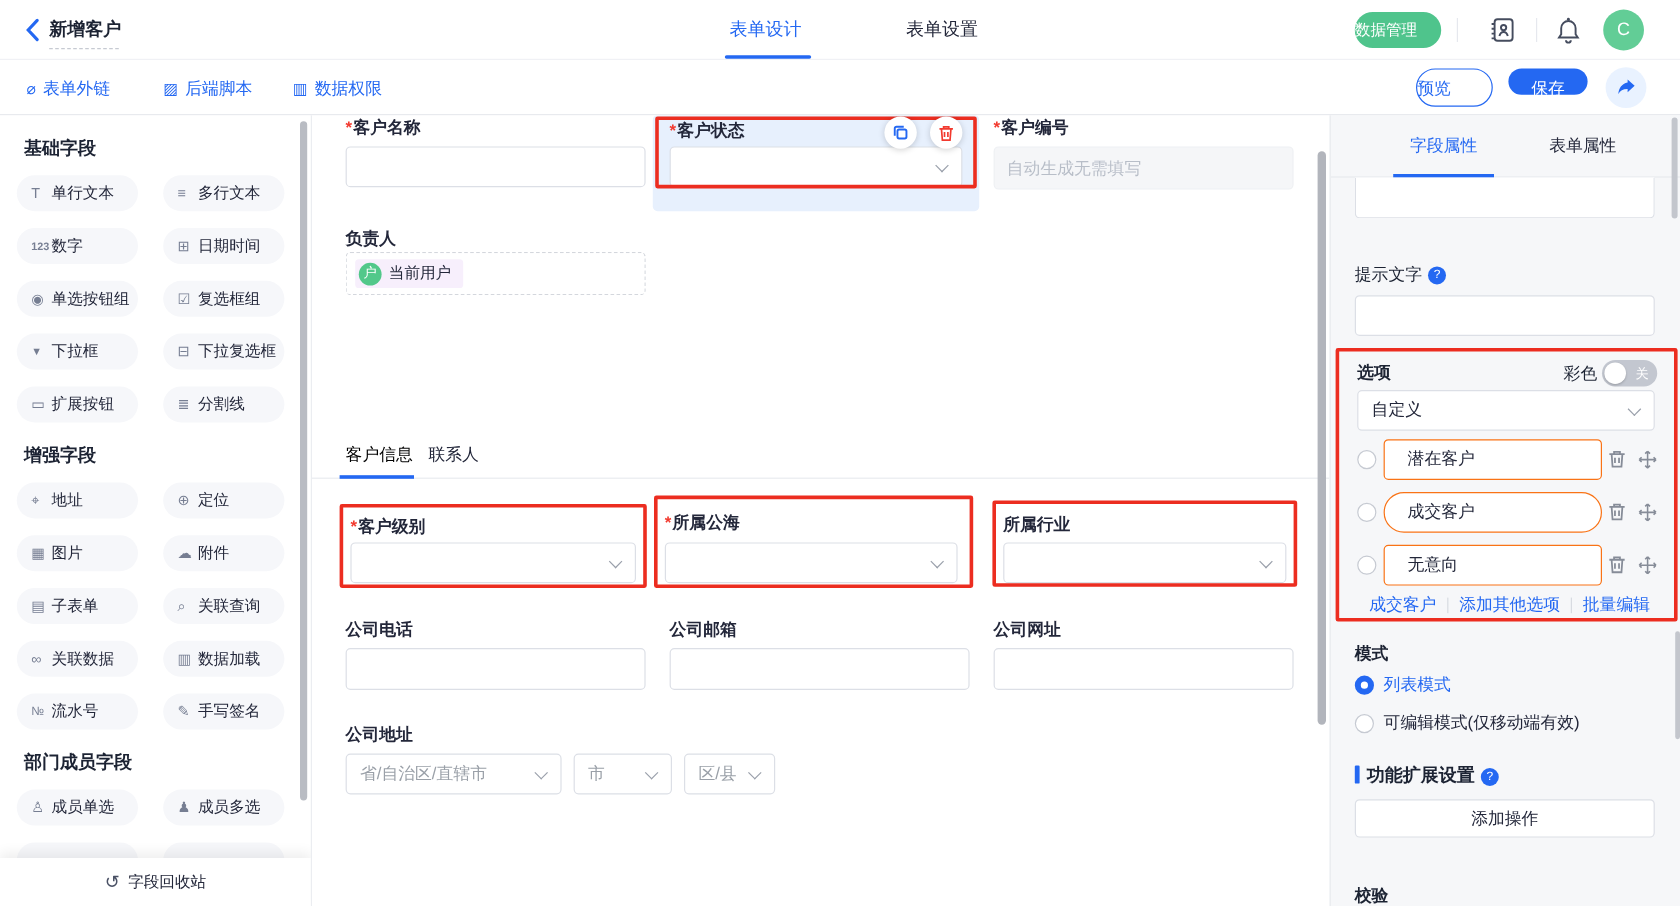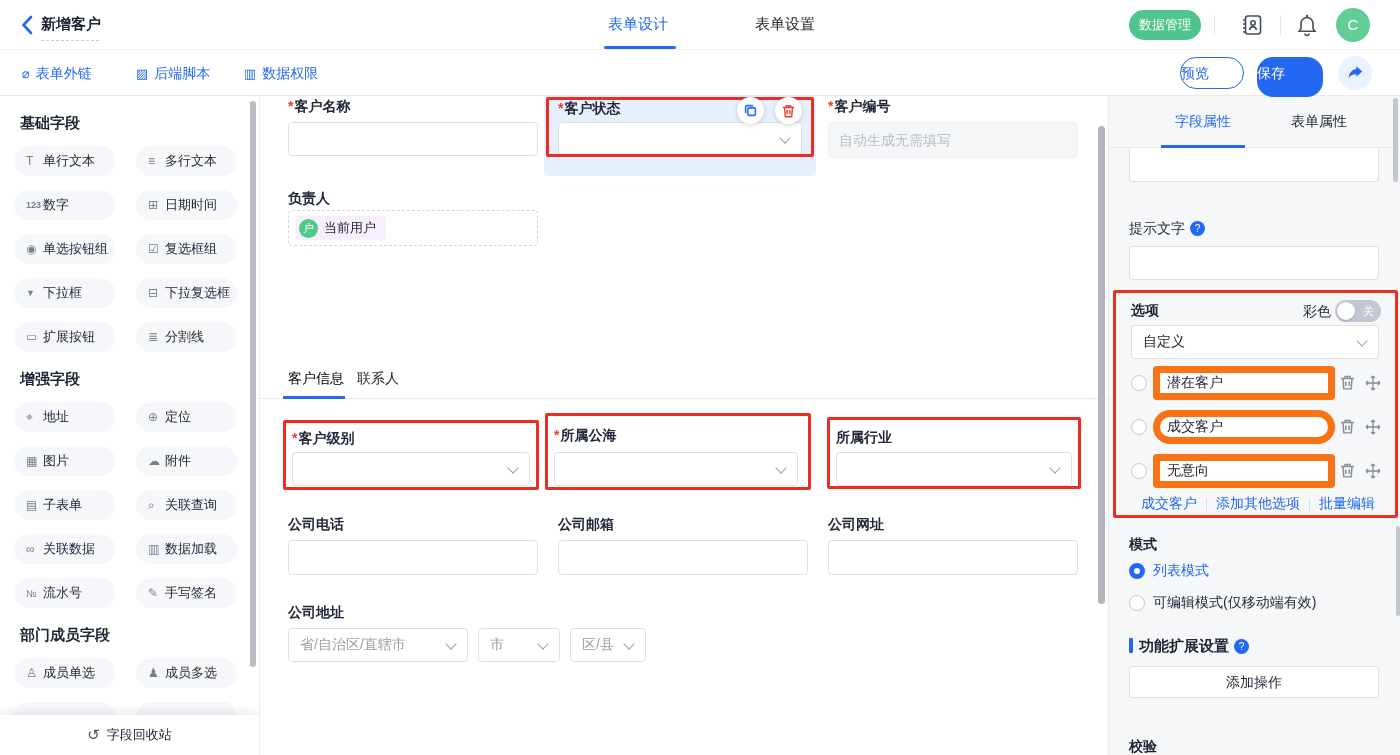--- a/index.html
+++ b/index.html
@@ -7,33 +7,33 @@
   font-family:"Liberation Sans","DejaVu Sans",sans-serif;color:#23273a;font-size:14px}
 
 #hdr{position:absolute;left:0;top:0;width:1400px;height:50px;background:#fff;border-bottom:1px solid #f0f1f5;z-index:20}
 #back{position:absolute;left:20px;top:15px;width:14px;height:20px;cursor:pointer}
 #ttl{position:absolute;left:41px;top:15px;font-size:15px;font-weight:bold;color:#1c2333}
 #ttl-dash{position:absolute;left:41px;top:40px;width:58px;border-bottom:1px dashed #c6cad2}
 .htab{position:absolute;top:15px;font-size:15px;color:#23273a;cursor:pointer}
 .htab.on{color:#2468f2}
 #htab-under{position:absolute;left:604px;top:46px;width:72px;height:3px;background:#2468f2;border-radius:2px}
 #dmg{position:absolute;left:1129px;top:10px;width:72px;height:30px;background:#4fc48c;color:#fff;
-  border-radius:15px;font-size:13px;text-align:center;line-height:30px;cursor:pointer}
+  border-radius:15px;font-size:13px;text-align:left;line-height:30px;cursor:pointer}
 .hsep{position:absolute;top:15px;width:1px;height:20px;background:#e6e8ee}
 .hicon{position:absolute;top:13px;cursor:pointer;color:#454c5e}
 #avatar{position:absolute;left:1336px;top:8px;width:34px;height:34px;border-radius:50%;background:#62cd96;
   color:#fff;text-align:center;line-height:34px;font-size:15px;cursor:pointer}
 
 #tbar{position:absolute;left:0;top:50px;width:1400px;height:46px;background:#fff;border-bottom:1px solid #e8eaee;z-index:19}
 .tlink{position:absolute;top:0;height:46px;line-height:46px;color:#2468f2;cursor:pointer;font-size:14px}
 .tlink .tg{display:inline-block;margin-right:6px;font-size:13px}
 #btn-prev{position:absolute;left:1180px;top:7px;width:64px;height:32px;border:1px solid #2468f2;color:#2468f2;
   background:#fff;border-radius:16px;text-align:left;line-height:30px;cursor:pointer}
-#btn-save{position:absolute;left:1257px;top:7px;width:66px;height:40px;background:#2468f2;color:#fff;
-  border-radius:16px;text-align:left;line-height:32px;cursor:pointer}
+#btn-save{position:absolute;left:1257px;top:7px;width:66px;height:22px;background:#2468f2;color:#fff;
+  border-radius:16px;text-align:center;line-height:32px;cursor:pointer}
 #btn-share{position:absolute;left:1338px;top:6px;width:34px;height:34px;border-radius:50%;background:#e9f2ff;cursor:pointer;
   display:flex;align-items:center;justify-content:center}
 
 #sbar{position:absolute;left:0;top:96px;width:260px;height:659px;background:#fff;border-right:1px solid #ebedf1;overflow:hidden}
 .sec-title{font-size:15px;font-weight:bold;color:#1c2333;margin:18px 0 13px 20px}
 .pill-grid{display:grid;grid-template-columns:101px 101px;column-gap:21px;row-gap:14px;margin-left:14px}
 .pill{height:30px;background:#f6f7fa;border-radius:15px;display:flex;align-items:center;padding-left:12px;cursor:grab}
 .picon{width:17px;font-size:12px;color:#767e92;text-align:left}
 .picon.num{font-size:9px;font-weight:bold;letter-spacing:0}
 .plabel{font-size:13px;color:#23273a;white-space:nowrap}
@@ -77,22 +77,22 @@
 .pinp{position:absolute;width:250px;height:34px;background:#fff;border:1px solid #dcdfe6;border-radius:4px;
   font-size:14px;color:#23273a;padding:0 10px;outline:none}
 #pcut{left:20px;top:52px;border-top:none;border-radius:0 0 4px 4px;height:34px}
 .ptitle{position:absolute;font-size:14px;font-weight:bold;color:#1c2333}
 .qmark{display:inline-block;width:15px;height:15px;border-radius:50%;background:#2468f2;color:#fff;
   font-size:10px;line-height:15px;text-align:center;vertical-align:1px;margin-left:5px;font-weight:normal;cursor:pointer}
 .qmark::before{content:"?"}
 #sw{position:absolute;left:226px;top:204px;width:46px;height:22px;background:#c3c7d0;border-radius:11px;cursor:pointer}
 #sw .knob{position:absolute;left:2px;top:2px;width:18px;height:18px;border-radius:50%;background:#fff;box-shadow:0 1px 2px rgba(0,0,0,.2)}
 #sw .st{position:absolute;right:7px;top:4px;font-size:11px;color:#fff}
-.orow-inp{position:absolute;width:182px;height:34px;background:#fff;border:7px solid #f97316;border-radius:4px;
-  font-size:14px;color:#23273a;padding:0 7px;outline:none}
+.orow-inp{position:absolute;width:182px;height:34px;background:#fff;border:1px solid #f97316;border-radius:4px;
+  font-size:14px;color:#23273a;padding:0 19px;outline:none}
 .radio{position:absolute;width:16px;height:16px;border-radius:50%;background:#fff;border:1px solid #c6cad2;cursor:pointer}
 .radio.on{border:5px solid #2468f2}
 .oicon{position:absolute;color:#868c98;cursor:pointer}
 #oacts{position:absolute;left:18px;top:399px;width:262px;display:flex;justify-content:center;align-items:center;gap:9px}
 #oacts .oa{color:#2468f2;font-size:14px;cursor:pointer;white-space:nowrap}
 #oacts .osep{width:1px;height:13px;background:#d8dbe1}
 .rlabel{position:absolute;font-size:14px;color:#23273a;cursor:pointer;white-space:nowrap}
 .rlabel.on{color:#2468f2}
 #extbar{position:absolute;left:20px;top:542px;width:4px;height:15px;background:#2468f2;border-radius:1px}
 #btn-addop{position:absolute;left:20px;top:570px;width:250px;height:32px;background:#fff;border:1px solid #dcdfe6;

